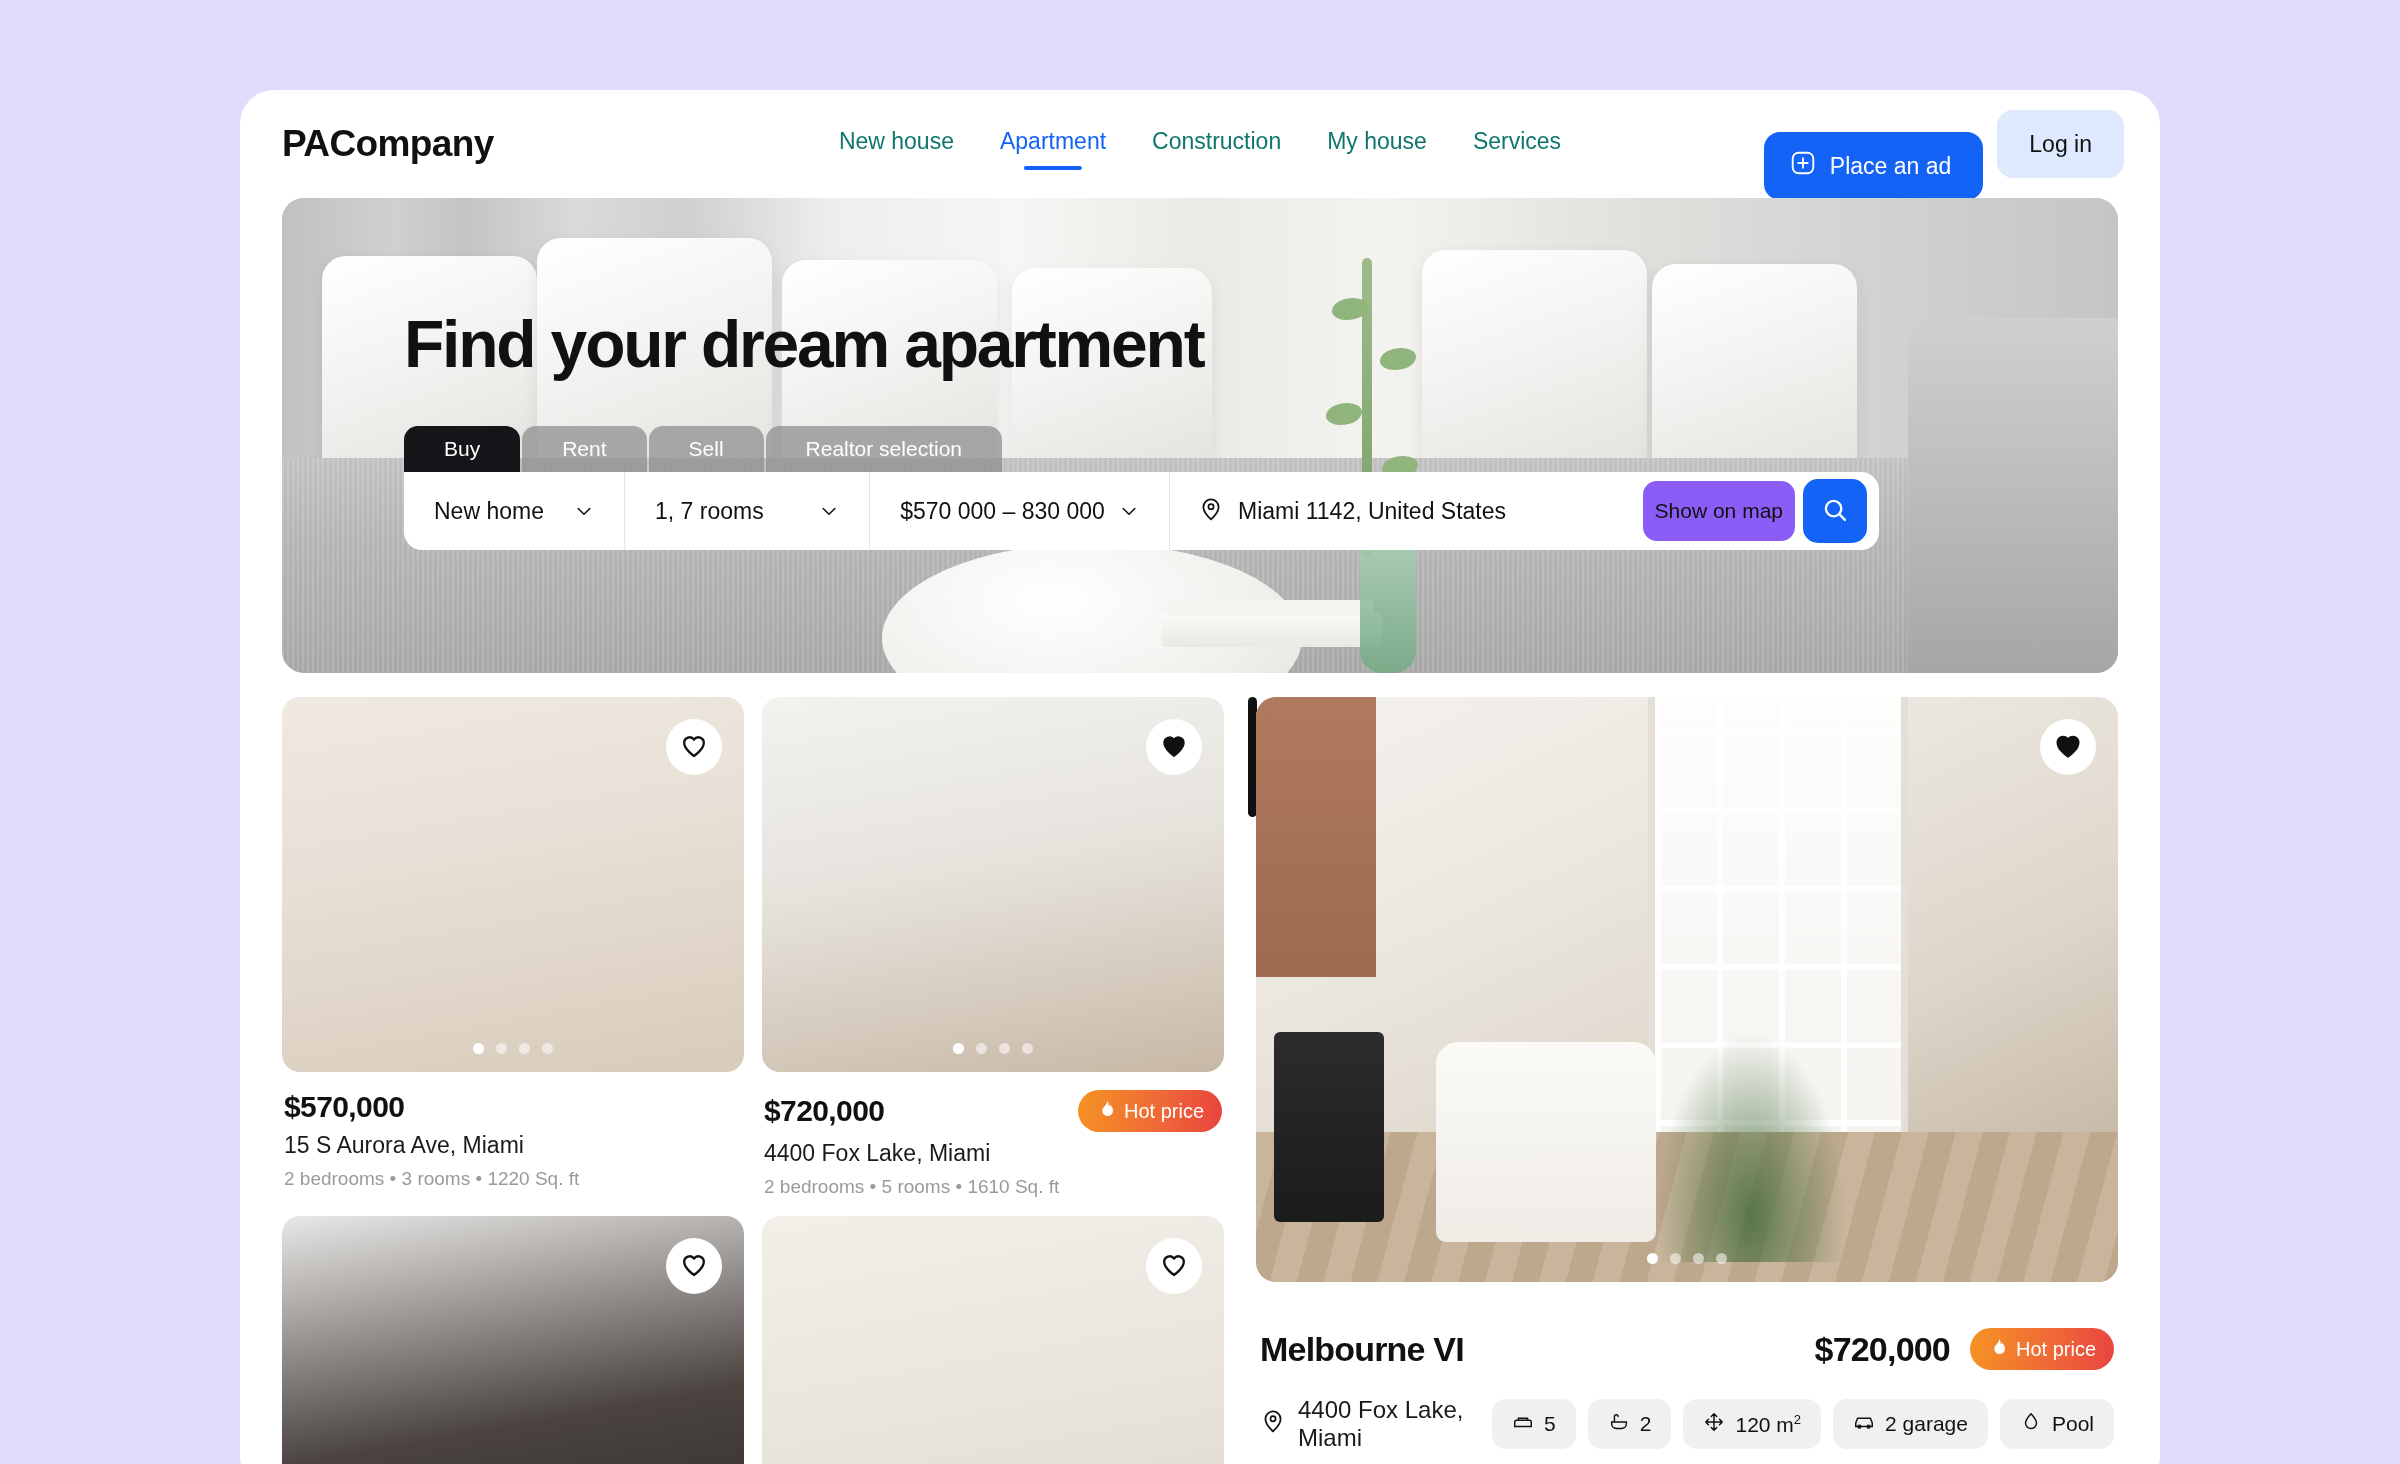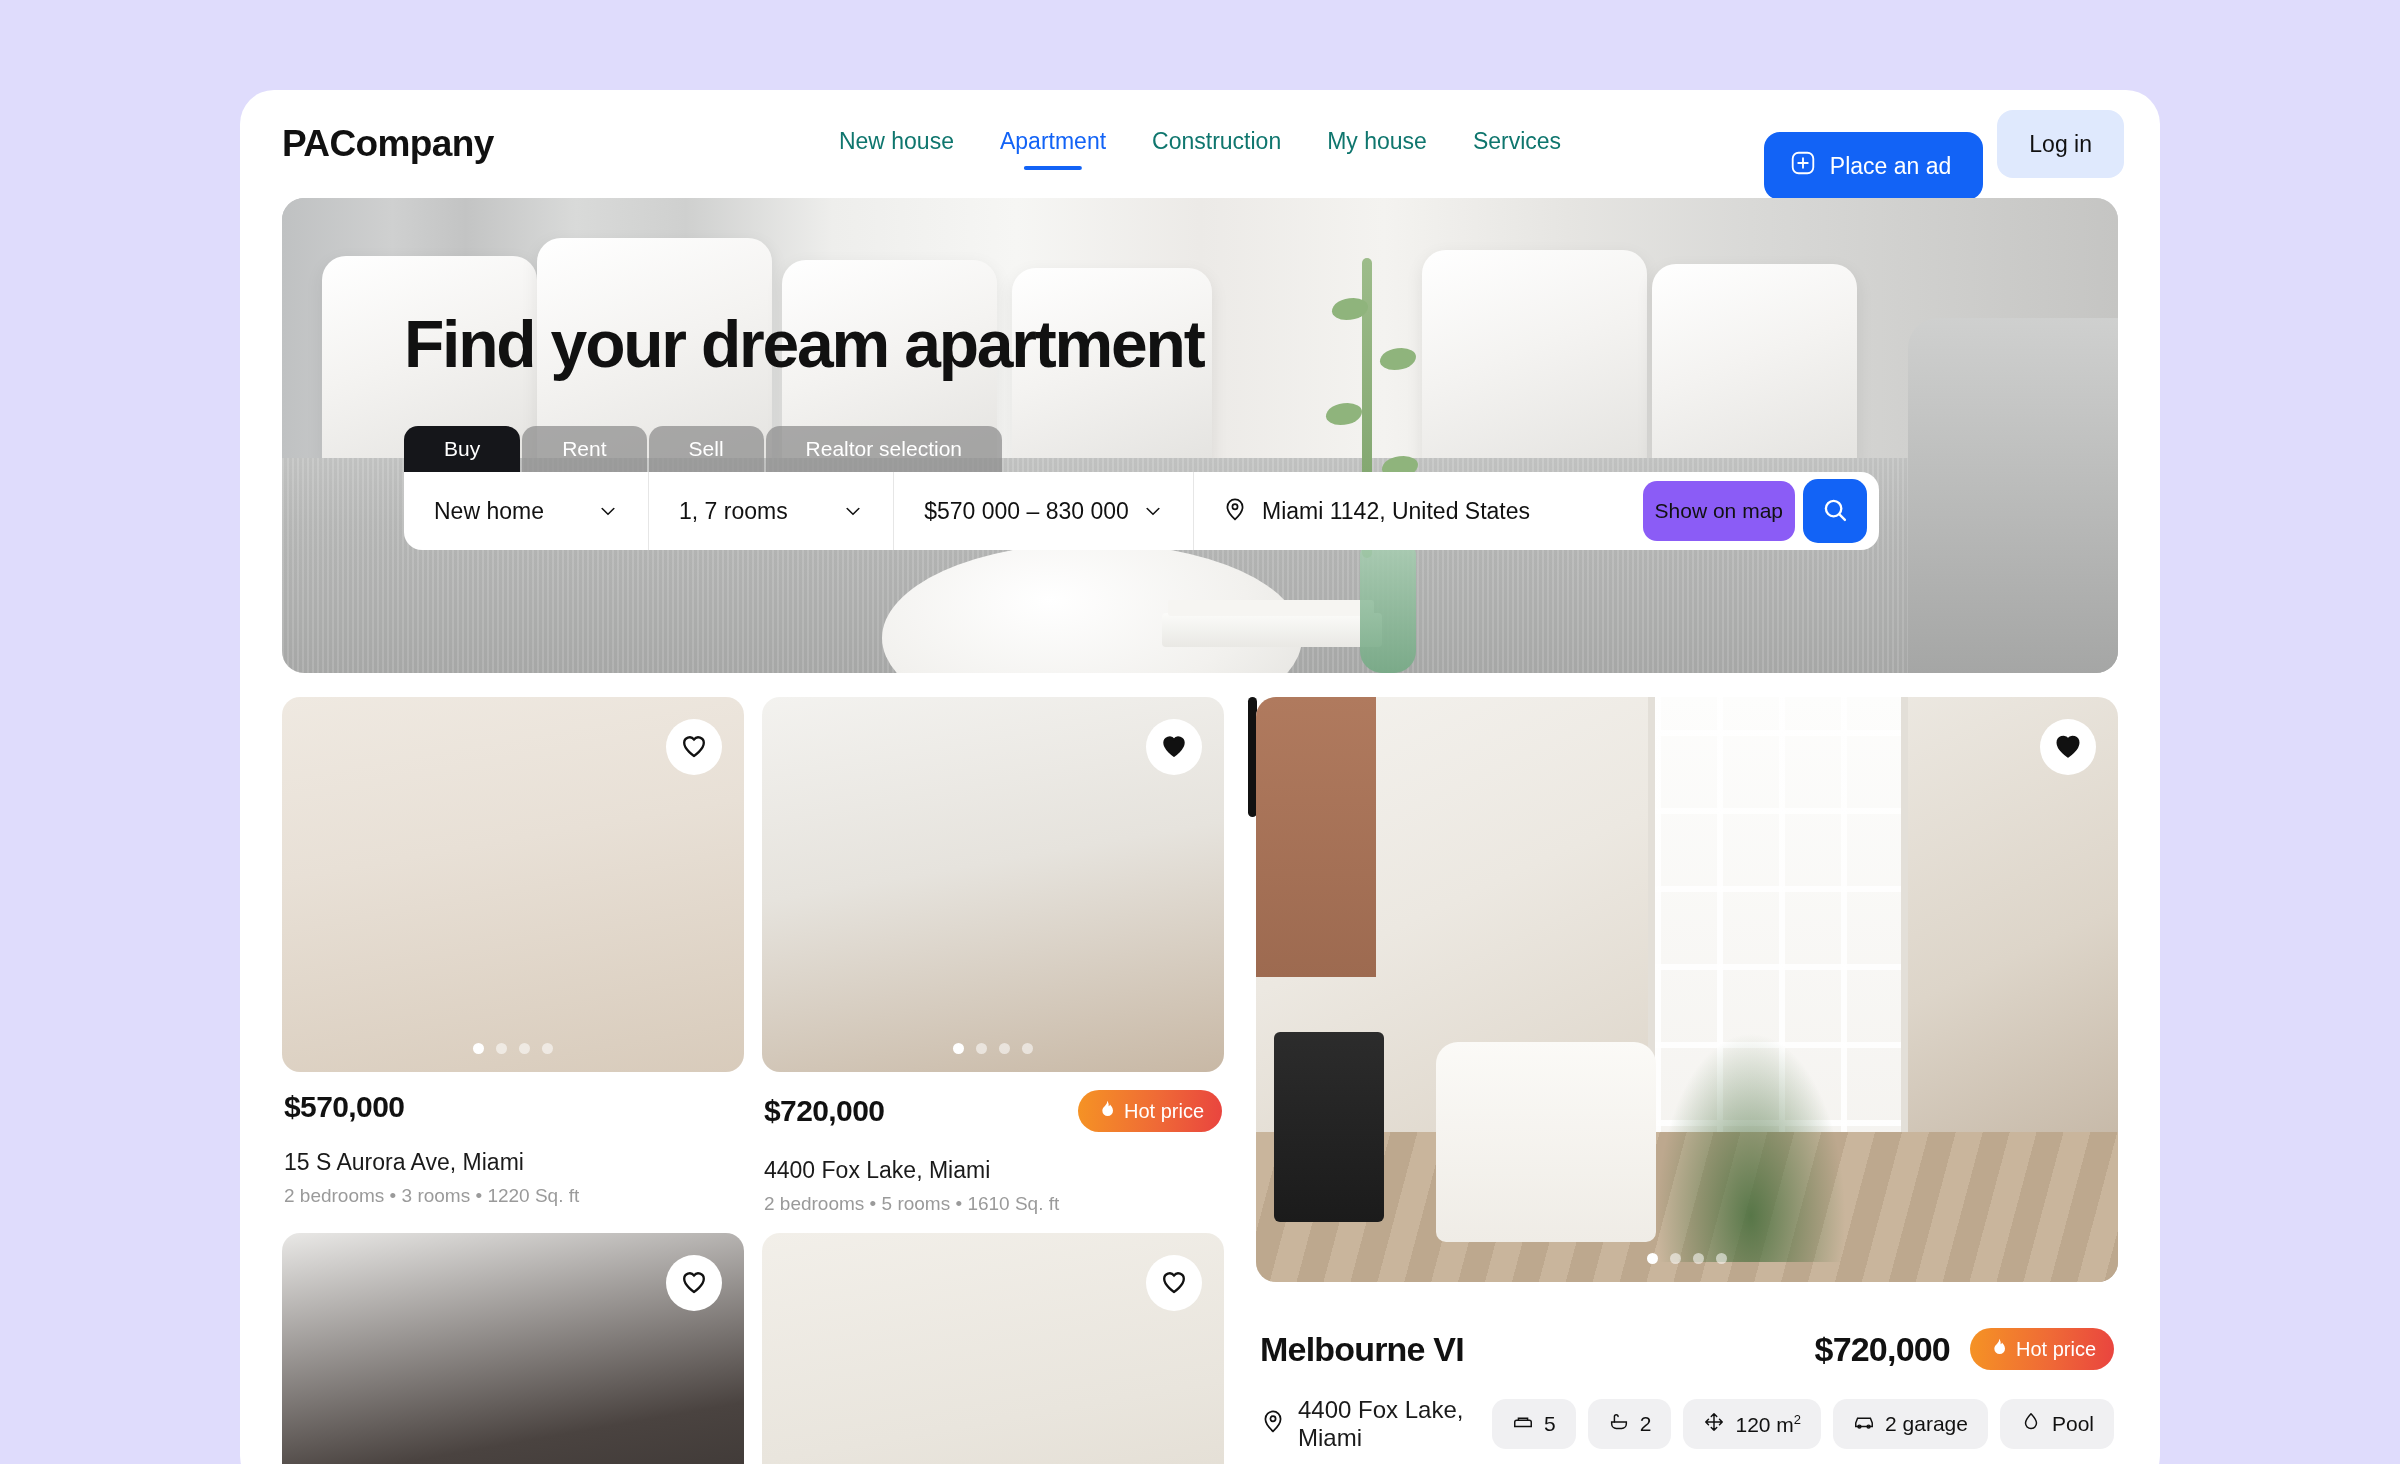--- a/index.html
+++ b/index.html
@@ -223,21 +223,21 @@
     display: flex;
     align-items: center;
     gap: 14px;
     height: 100%;
     padding: 0 30px;
     border-right: 1px solid #e6e6e6;
     cursor: pointer;
     white-space: nowrap;
   }
   .search-field .fv { font-size: 23px; color: #111111; }
-  .search-field.f1 { width: 245px; justify-content: space-between; }
+  .search-field.f1 { width: 221px; justify-content: space-between; }
   .search-field.f2 { width: 245px; justify-content: space-between; }
   .search-field.f3 { width: 300px; justify-content: center; }
   .search-field.loc { border-right: none; flex: 1; gap: 14px; padding-left: 28px; }
   .chev { width: 20px; height: 20px; flex: 0 0 auto; }
   .search-actions { display: flex; align-items: center; gap: 8px; padding-right: 4px; }
   .btn-show-map {
     height: 60px;
     padding: 0 12px;
     background: #8b5cf6;
     border-radius: 14px;
@@ -307,21 +307,21 @@
   .price {
     font-size: 30px; font-weight: 700; letter-spacing: -0.6px; color: #111111;
   }
   .hot-badge {
     display: inline-flex; align-items: center; gap: 8px;
     height: 42px; padding: 0 18px;
     border-radius: 21px;
     background: linear-gradient(95deg,#f59324 0%,#ef6a36 55%,#e9443f 100%);
     color: #ffffff; font-size: 20px; white-space: nowrap;
   }
-  .addr { margin-top: 25px; font-size: 23px; color: #1a1a1a; }
+  .addr { margin-top: 8px; font-size: 23px; color: #1a1a1a; }
   .meta { margin-top: 9px; font-size: 19px; color: #9a9a9a; }
 
   
   .col-scrollbar {
     position: absolute;
     left: 1008px;
     top: 24px;
     width: 9px;
     height: 120px;
     background: #111111;

